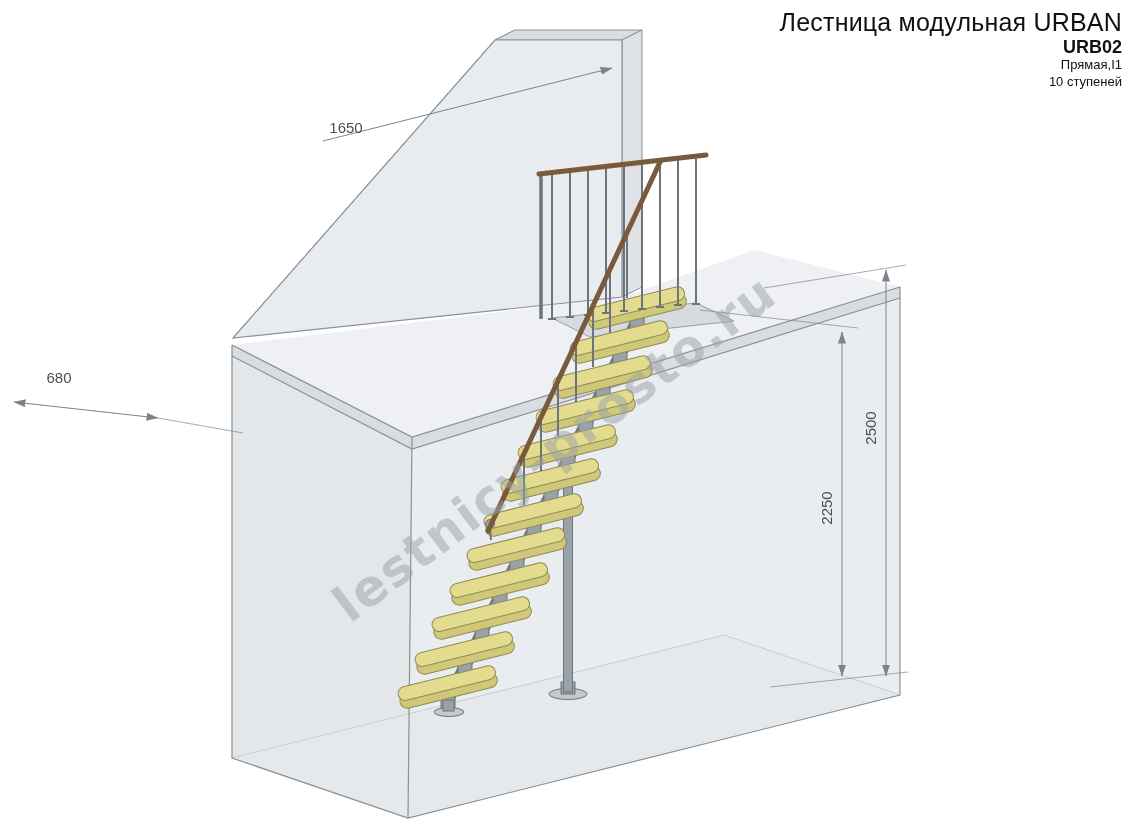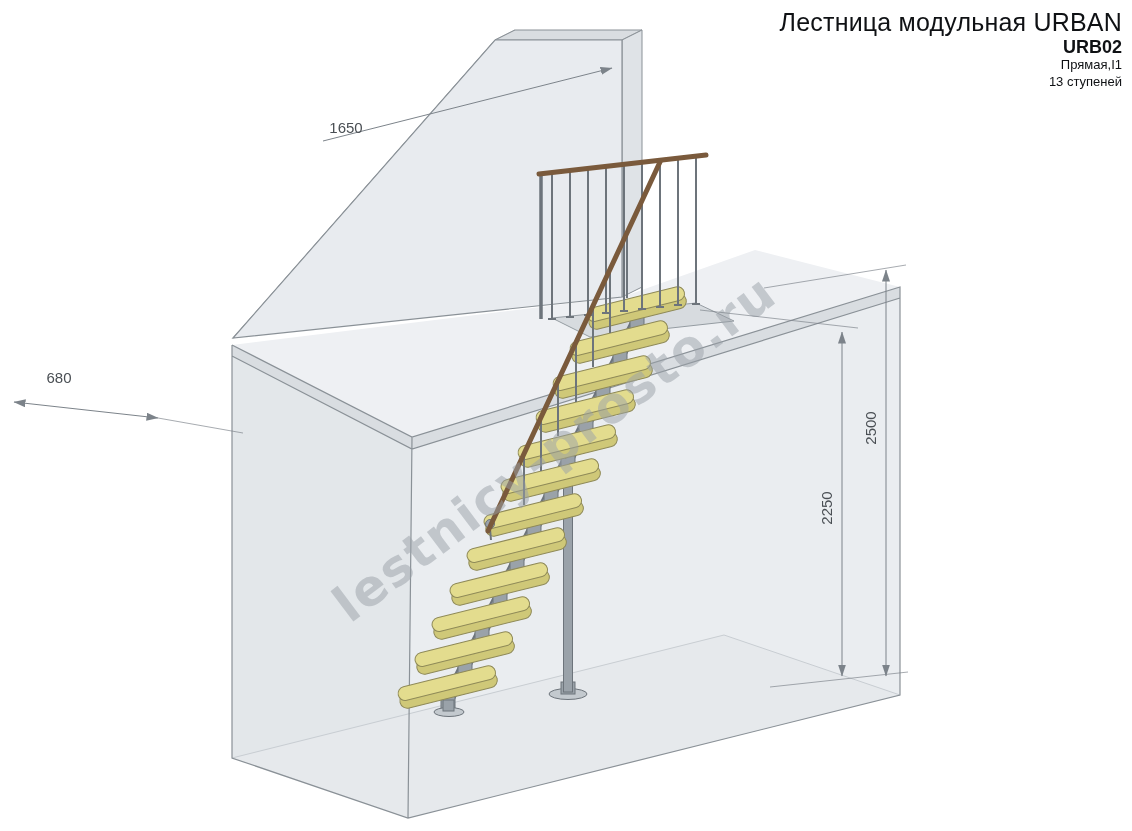--- a/index.html
+++ b/index.html
@@ -179,16 +179,16 @@
         <line class="dim" x1="842" y1="332" x2="842" y2="676" marker-start="url(#arr)" marker-end="url(#arr)"></line>
         <text class="dim-text" transform="translate(832,508) rotate(-90)" text-anchor="middle">2250</text>
       </g>
     </g>
   </svg>
 
   <div class="tb-wrap">
     <div class="tb1">Лестница модульная URBAN</div>
     <div class="tb2">URB02</div>
     <div class="tb3">Прямая,I1</div>
-    <div class="tb3">13 ступеней</div>
+    <div class="tb3">10 ступеней</div>
   </div>
 
 </div>
 
 </body></html>

